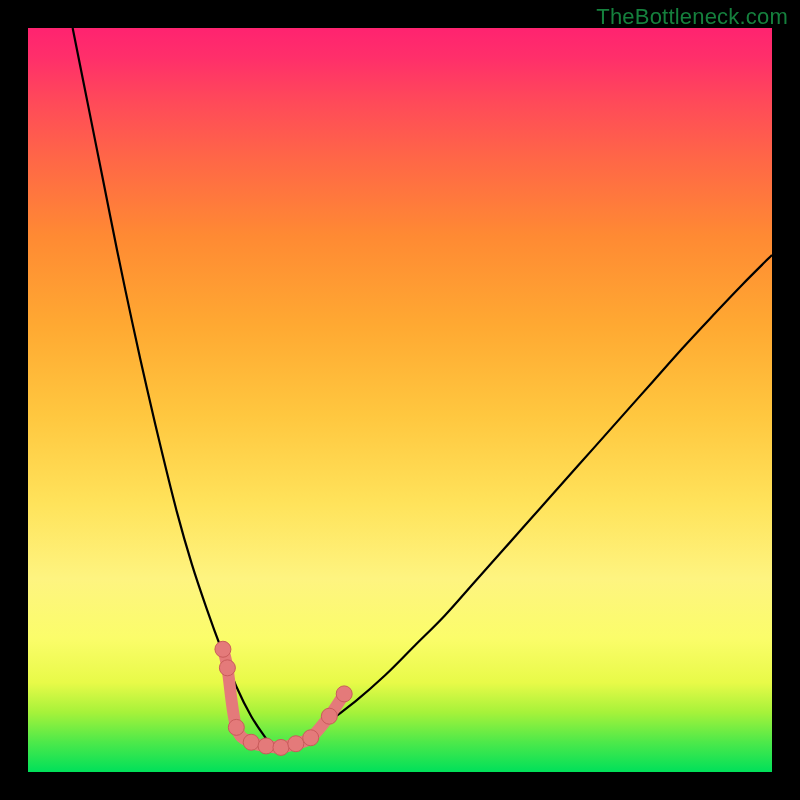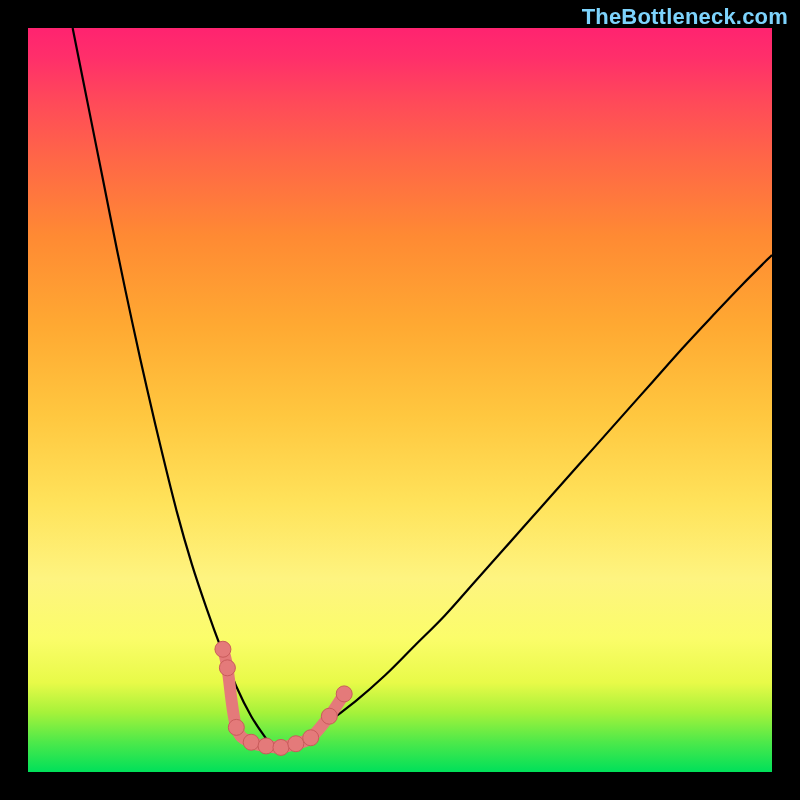--- a/index.html
+++ b/index.html
@@ -41,23 +41,23 @@
       #ff6846 82%,
       #ff4a59 90%,
       #ff2f6a 96%,
       #ff2370 100%
     );
   }
   .watermark {
     position: absolute;
     top: 4px;
     right: 12px;
-    color: #7dd3fc;
+    color: #15803d;
     font-size: 22px;
-    font-weight: 700;
+    font-weight: 400;
     letter-spacing: 0.2px;
   }
   svg.curves {
     position: absolute;
     left: 0;
     top: 0;
     width: 744px;
     height: 744px;
   }
   .curve {

